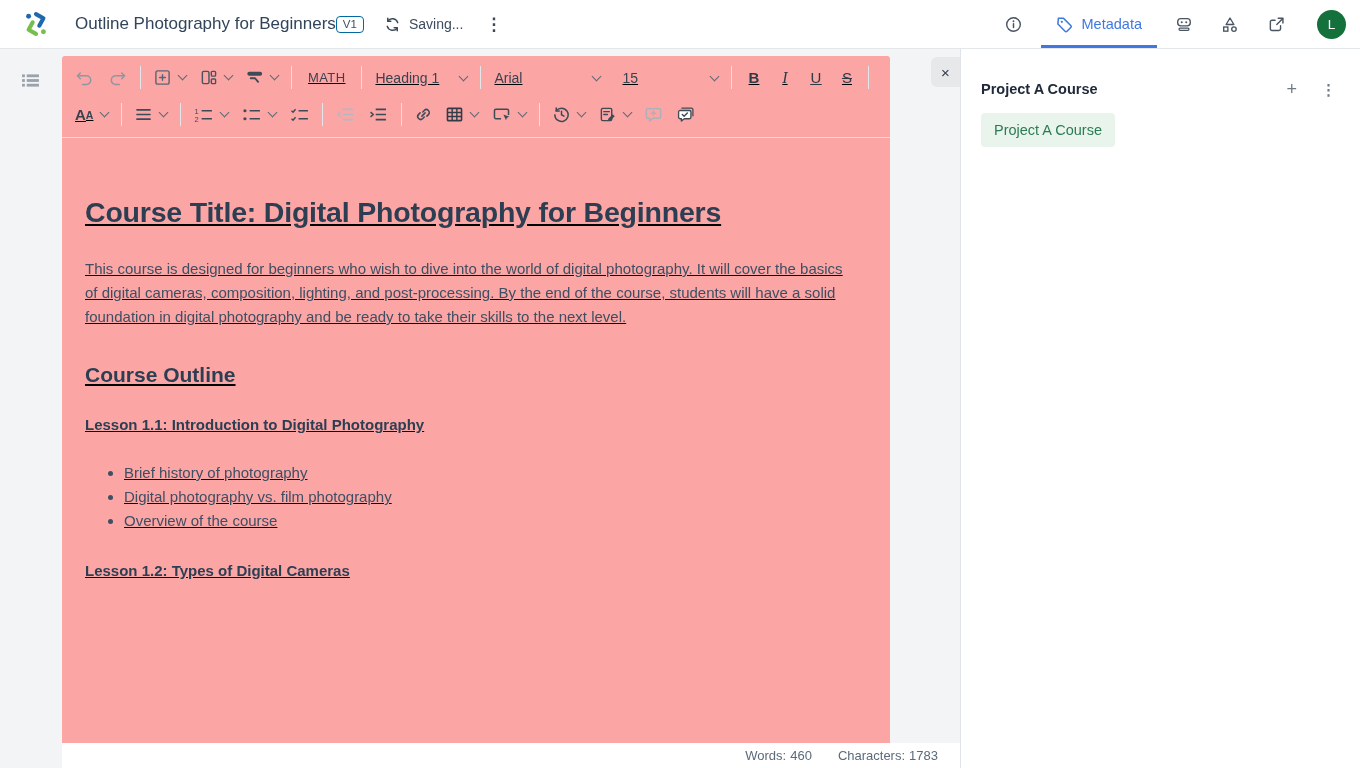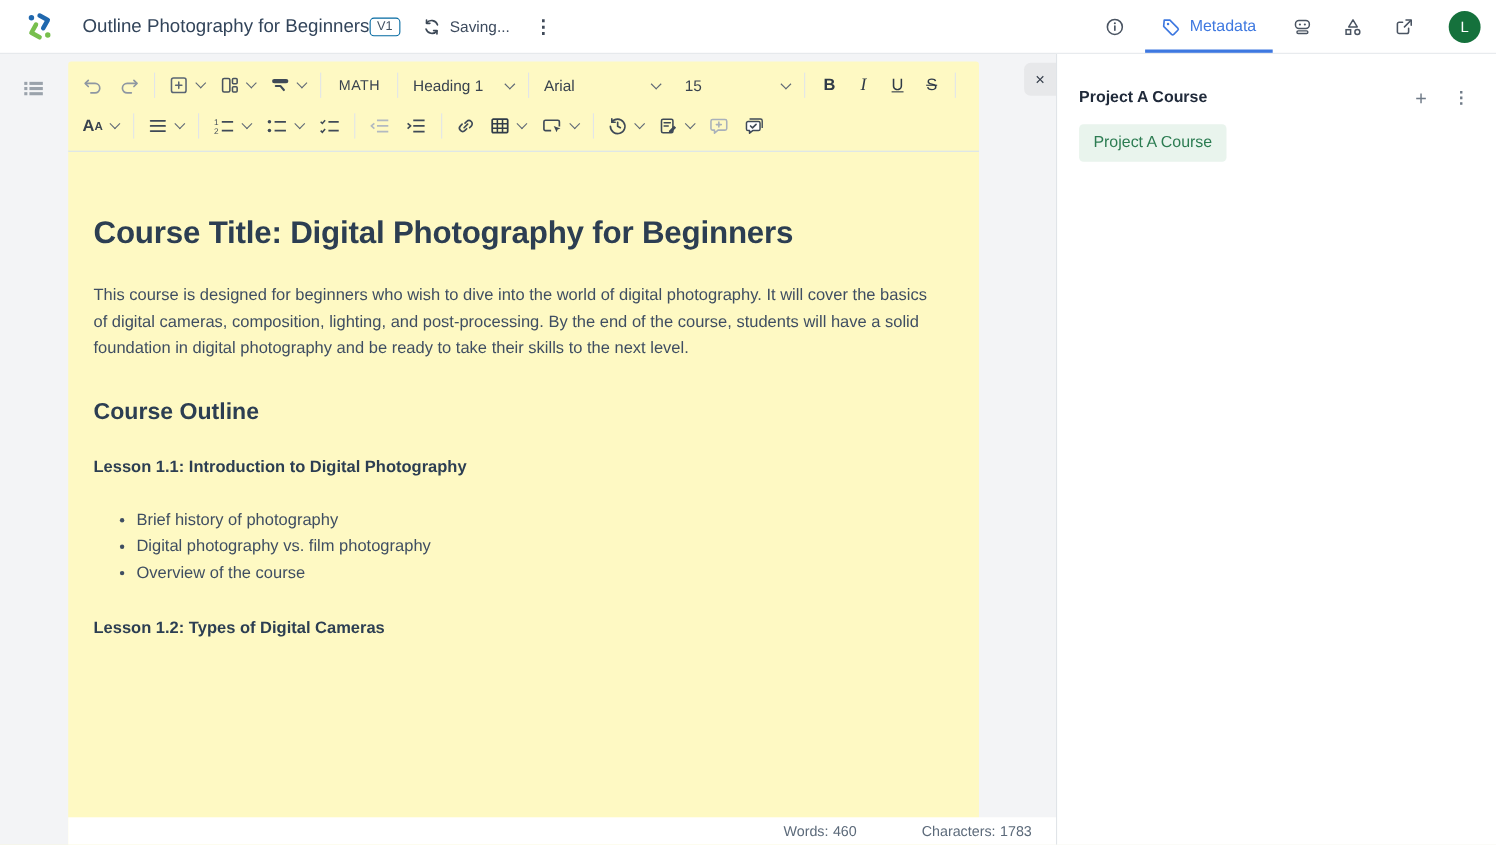--- a/index.html
+++ b/index.html
@@ -39,21 +39,21 @@
     display:flex;align-items:center;justify-content:center;
     font-size:13.5px;margin-left:18px;flex:0 0 auto;
   }
 
   
   .main{position:relative;height:719px;}
   .outline-toggle{position:absolute;left:21px;top:24px;cursor:pointer;}
 
   .editor{
     position:absolute;left:62px;top:7px;width:828px;bottom:0;
-    background:#fef9c3;border-radius:3px 3px 0 0;
+    background:#fca5a5;border-radius:3px 3px 0 0;text-decoration:underline;
   }
   .close-btn{
     position:absolute;left:931px;top:8px;width:29px;height:30px;
     background:#e7e8ea;border-radius:6px 0 0 6px;
     display:flex;align-items:center;justify-content:center;
     color:#333c49;font-size:15px;cursor:pointer;
   }
 
   
   .toolbar{border-bottom:1px solid #d8e3ef;padding:3px 6px 4px;}
@@ -84,21 +84,21 @@
   .doc h3{font-size:17.5px;line-height:21px;margin:31px 0 0;font-weight:bold;color:#2c3e52;}
   .doc h4{font-size:15px;line-height:18px;margin:29px 0 0;font-weight:bold;color:#2c3e52;}
   .doc ul{margin:27px 0 0;padding-left:39px;}
   .doc li{line-height:24px;}
 
   
   .statusbar{
     position:absolute;left:62px;bottom:0;width:898px;height:25px;background:#fff;
     display:flex;align-items:center;justify-content:flex-end;
     padding-right:22px;box-sizing:border-box;
-    font-size:13px;color:#5c6a7a;gap:33px;
+    font-size:13px;color:#5c6a7a;
   }
   .status-item{display:flex;align-items:center;}
   .status-item + .status-item{margin-left:26px;}
   .status-item .lbl{margin-right:4px;}
 
   
   .sidebar{
     position:absolute;top:0;right:0;width:400px;height:100%;
     background:#fff;border-left:1px solid #e0e4e8;box-sizing:border-box;
   }

